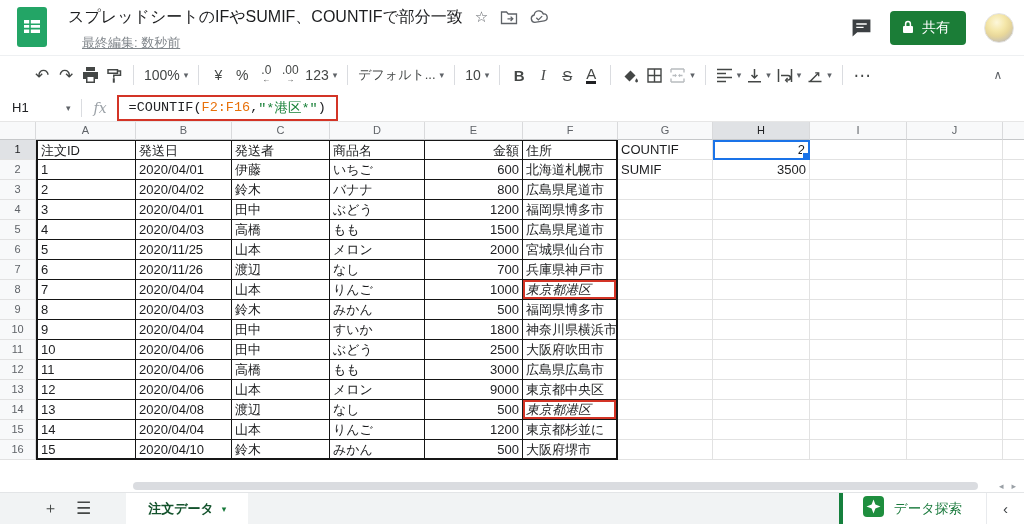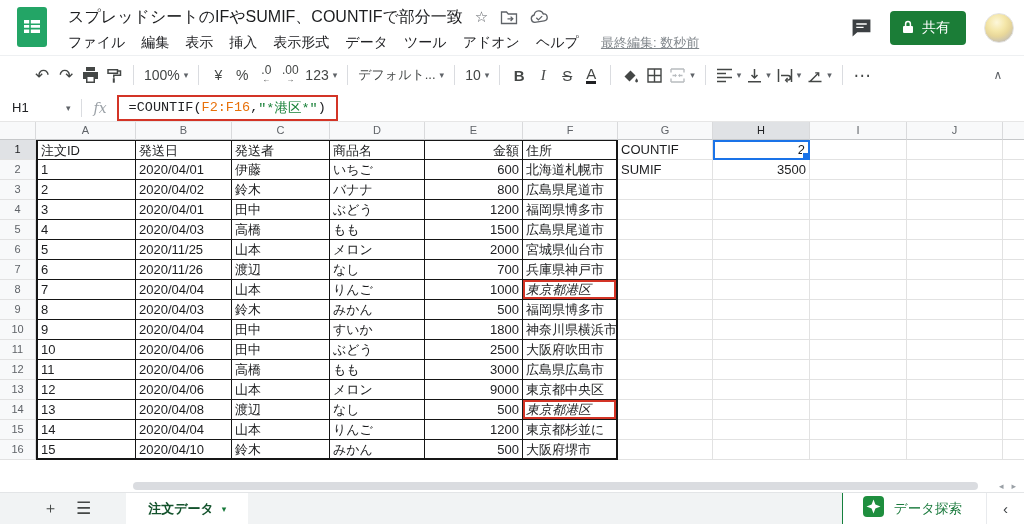--- a/index.html
+++ b/index.html
@@ -74,21 +74,21 @@
   .scrollstrip { position:absolute; top:480px; left:0; right:0; height:12px; background:#fff; }
   .hthumb { position:absolute; left:133px; top:2px; width:845px; height:8px; border-radius:4px; background:#dadce0; cursor:grab; }
   .scroll-arrows { position:absolute; right:8px; top:1px; display:flex; gap:8px; color:#9aa0a6; font-size:9px; }
   .scroll-arrows span { cursor:pointer; }
   .sheetbar { position:absolute; top:492px; left:0; right:0; height:32px; background:#f1f3f4; border-top:1px solid #e3e5e7; display:flex; align-items:stretch; }
   .sb-icon { align-self:center; color:#444746; font-size:17px; padding:0 9px; cursor:pointer; }
   .sb-icon.first { margin-left:34px; }
   .tab-active { margin-left:26px; background:#fff; display:flex; align-items:center; gap:8px; padding:0 22px; cursor:pointer; }
   .tab-active .tname { color:#14532d; font-size:13px; font-weight:bold; }
   .tab-active .dd { color:#18793b; font-size:9px; }
-  .explore-area { margin-left:auto; background:#fff; display:flex; align-items:center; gap:10px; padding:0 24px 0 20px; cursor:pointer; border-left:1px solid #15803d; }
+  .explore-area { margin-left:auto; background:#fff; display:flex; align-items:center; gap:10px; padding:0 24px 0 20px; cursor:pointer; border-left:4px solid #15803d; }
   .explore-label { color:#18793b; font-size:13.5px; }
   .panel-collapse { background:#fff; border-left:1px solid #e8eaed; width:38px; display:flex; align-items:center; justify-content:center; color:#3c4043; font-size:15px; cursor:pointer; }
 </style>
 </head>
 <body>
 
 <div class="app">
 
   <header class="topbar">
     <div class="logo">
@@ -109,31 +109,20 @@
           </svg>
         </span>
         <span class="t-icon">
           <svg width="19" height="14" viewBox="0 0 19 14" fill="none" stroke="#5f6368" stroke-width="1.3">
             <path d="M4.8 12.3a3.7 3.7 0 0 1-.6-7.3A4.7 4.7 0 0 1 13.3 4a3.4 3.4 0 0 1 .9 6.8z"></path>
             <path d="M6.3 7.8l2.1 2.1 3.8-3.8"></path>
           </svg>
         </span>
       </div>
       <nav class="menubar">
-        <span id="menu-items" style="display:flex;">
-            <span class="mi">ファイル</span>
-            <span class="mi">編集</span>
-            <span class="mi">表示</span>
-            <span class="mi">挿入</span>
-            <span class="mi">表示形式</span>
-            <span class="mi">データ</span>
-            <span class="mi">ツール</span>
-            <span class="mi">アドオン</span>
-            <span class="mi">ヘルプ</span>
-          </span>
         <span class="last-edit">最終編集: 数秒前</span>
       </nav>
     </div>
     <div class="topbar-right">
       <span class="comment-btn">
         <svg width="21" height="20" viewBox="0 0 20 19">
           <path fill="#3c4043" d="M1.5 1.5h17v12H6l-4.5 4z"></path>
           <path stroke="#fff" stroke-width="1.4" d="M5 5.6h10M5 8.9h7"></path>
         </svg>
       </span>

